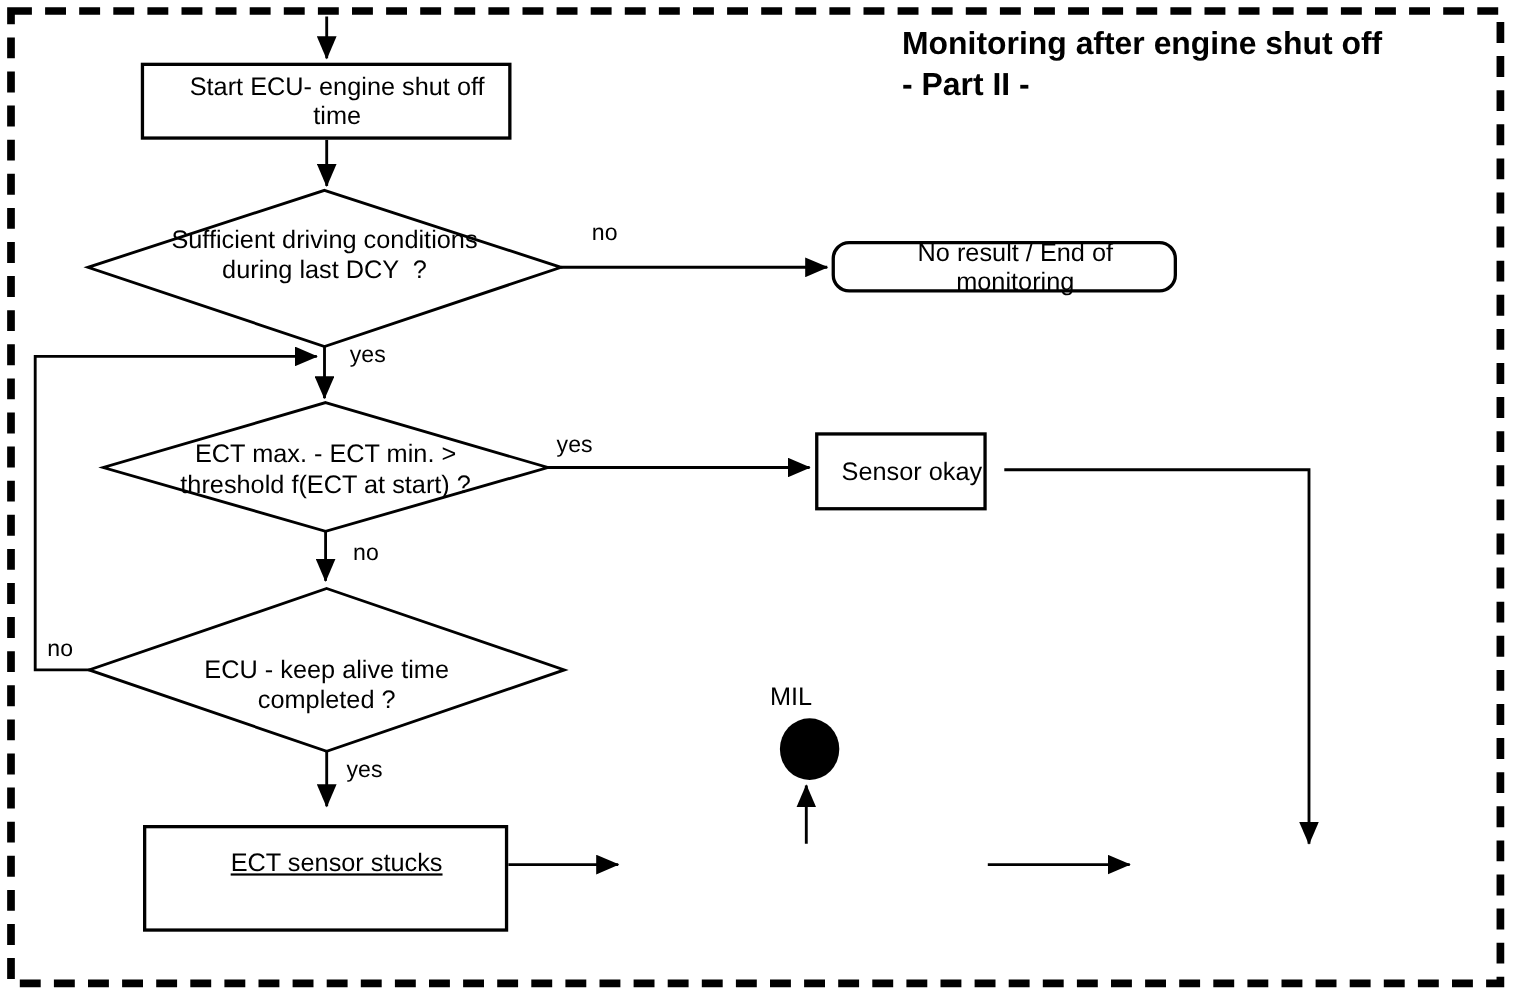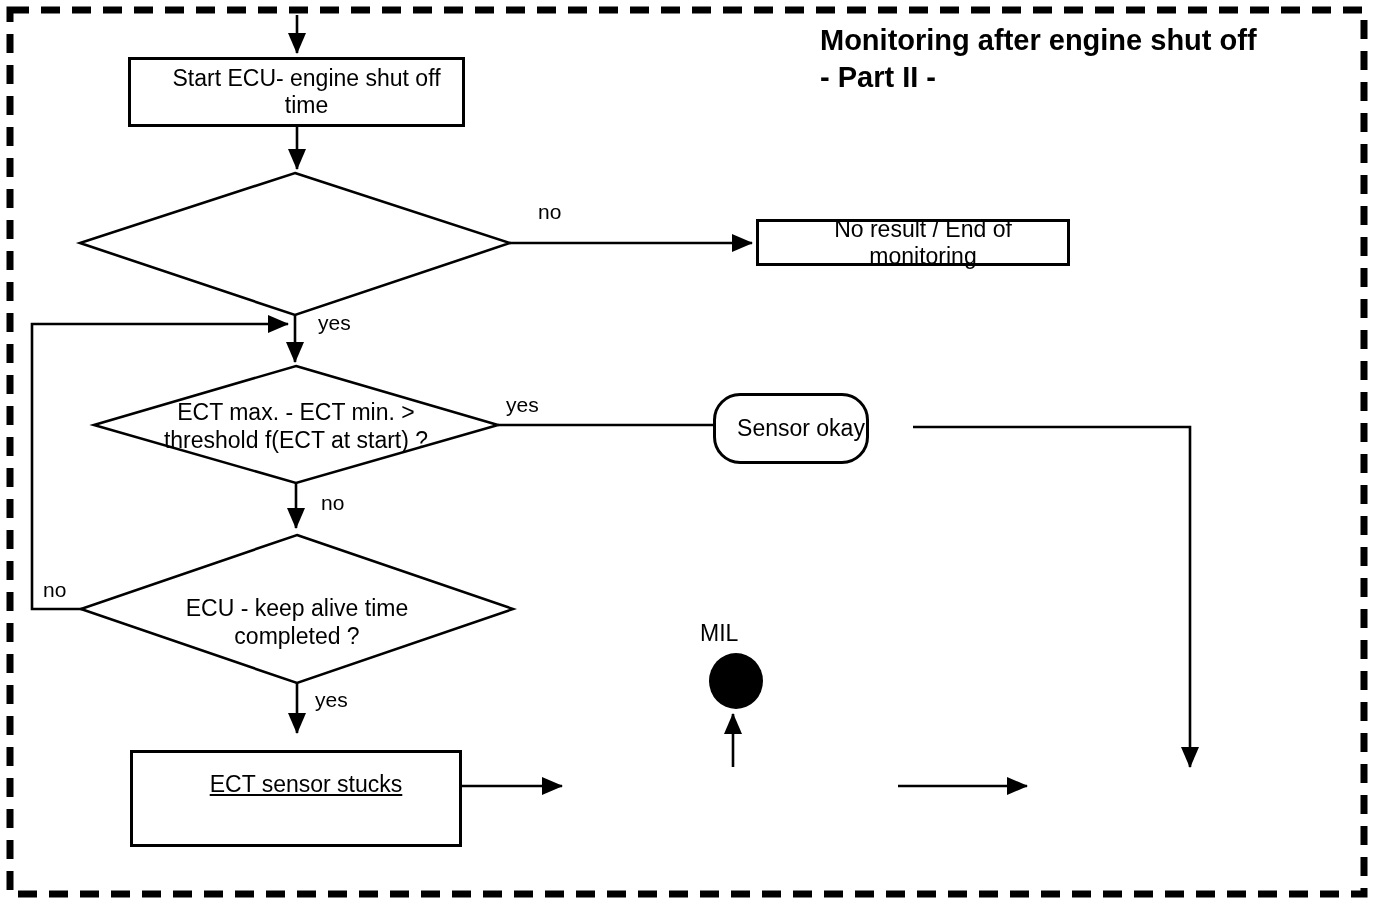--- a/index.html
+++ b/index.html
@@ -29,21 +29,21 @@
     align-items: center;
     justify-content: center;
     text-align: center;
     font-size: 23px;
     line-height: 27px;
     white-space: pre-wrap;
     box-sizing: border-box;
     padding-left: 20px;
   }
   .rounded {
-    border-radius: 0;
+    border-radius: 16px;
   }
   .top-text {
     align-items: flex-start;
     padding-top: 18px;
     text-decoration: underline;
   }
   .dtext {
     position: absolute;
     text-align: center;
     font-size: 23px;
@@ -111,26 +111,28 @@
 
   <div class="title">
     <span>Monitoring after engine shut off</span>
     <span>- Part II -</span>
   </div>
 
   <div class="box" style="left:128px; top:57px; width:337px; height:70px;">Start ECU- engine shut off  time</div>
 
   <div class="box rounded" style="left:756px; top:219px; width:314px; height:47px;">No result / End of monitoring</div>
 
-  <div class="box" style="left:713px; top:393px; width:156px; height:71px;border-radius:27px;">Sensor okay</div>
+  <div class="box" style="left:741px; top:393px; width:156px; height:71px;">Sensor okay</div>
 
   <div class="box top-text" style="left:130px; top:750px; width:332px; height:97px;">ECT sensor stucks</div>
 
 
 
+  <div class="dtext" style="left:105px; top:203px; width:380px;">Sufficient driving conditions
+during last DCY  ?</div>
   <div class="dtext" style="left:106px; top:398px; width:380px;">ECT max. - ECT min. &gt;
 threshold f(ECT at start) ?</div>
   <div class="dtext" style="left:107px; top:594px; width:380px;">ECU - keep alive time
 completed ?</div>
 
   <div class="elabel" style="left:538px; top:200px;">no</div>
   <div class="elabel" style="left:318px; top:311px;">yes</div>
   <div class="elabel" style="left:506px; top:393px;">yes</div>
   <div class="elabel" style="left:321px; top:491px;">no</div>
   <div class="elabel" style="left:43px; top:578px;">no</div>

